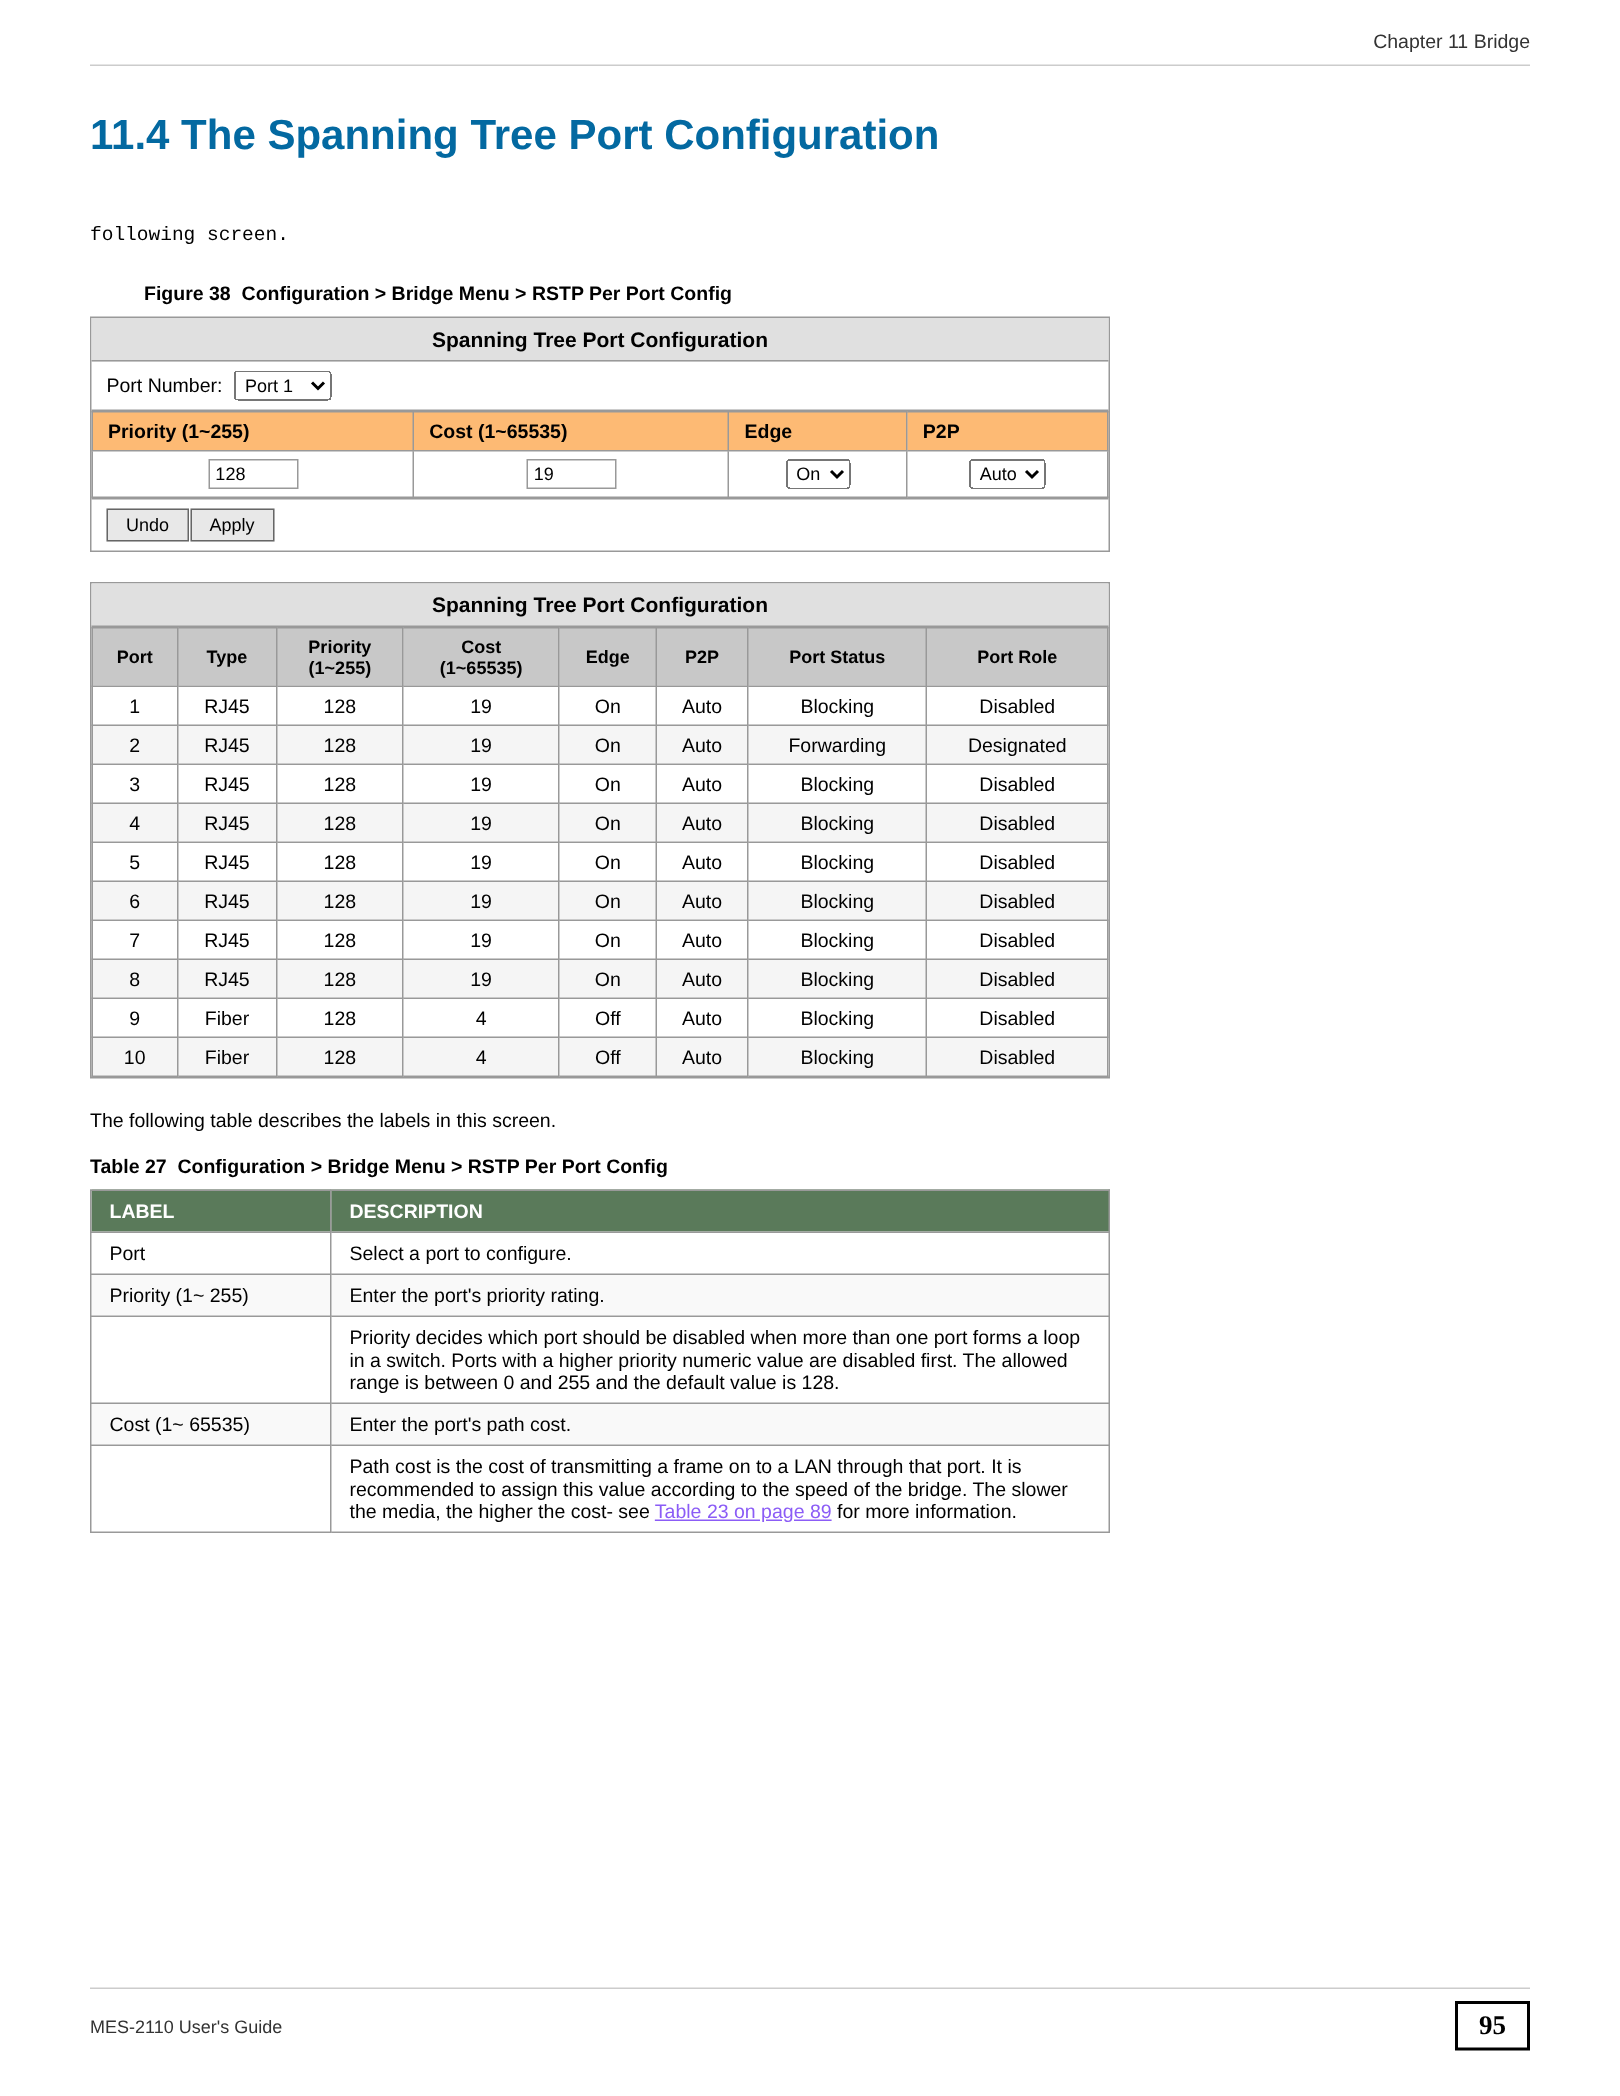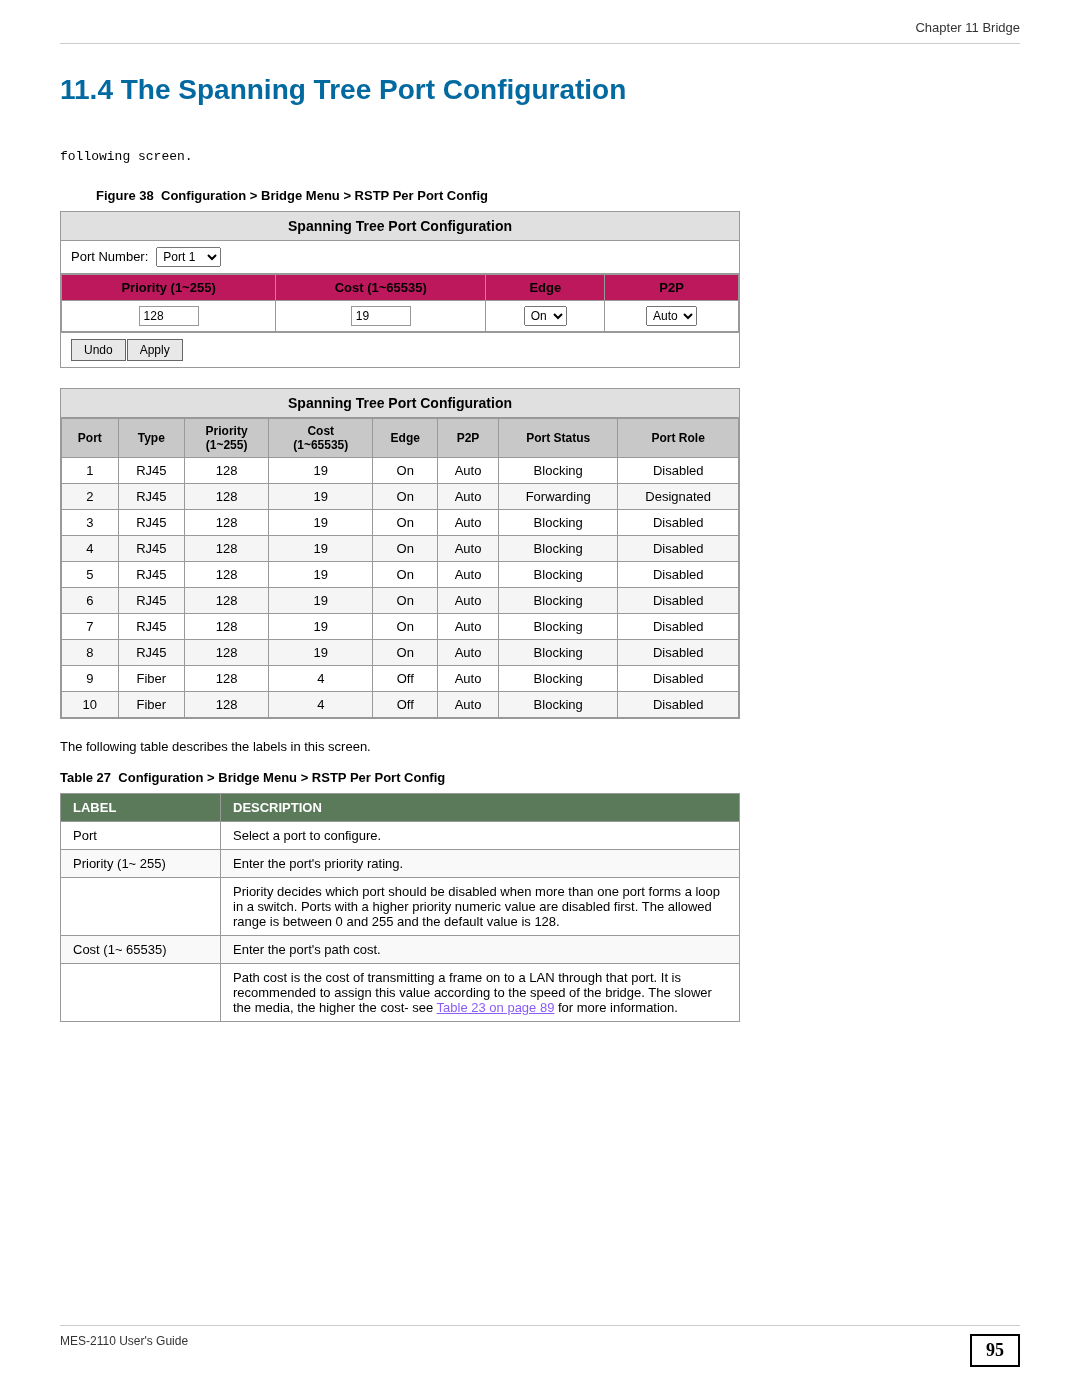--- a/index.html
+++ b/index.html
@@ -78,24 +78,24 @@
       font-size: 12px;
       padding: 1px 2px;
     }
 
     .config-inner-table {
       width: 100%;
       border-collapse: collapse;
     }
 
     .config-inner-table th {
-      background: #be185d;
-      font-weight: bold;
-      font-size: 13px;
-      text-align: center;
+      background: #fdba74;
+      font-weight: bold;
+      font-size: 13px;
+      text-align: left;
       padding: 5px 10px;
       border: 1px solid #999;
     }
 
     .config-inner-table td {
       text-align: center;
       padding: 5px 10px;
       border: 1px solid #999;
       font-size: 13px;
     }
@@ -218,21 +218,21 @@
       text-decoration: underline;
     }
 
     .footer-bar {
       position: absolute;
       bottom: 30px;
       left: 60px;
       right: 60px;
       display: flex;
       justify-content: space-between;
-      align-items: flex-start;
+      align-items: center;
       border-top: 1px solid #ccc;
       padding-top: 8px;
     }
 
     .footer-left {
       font-size: 12px;
       color: #333;
     }
 
     .footer-right {

